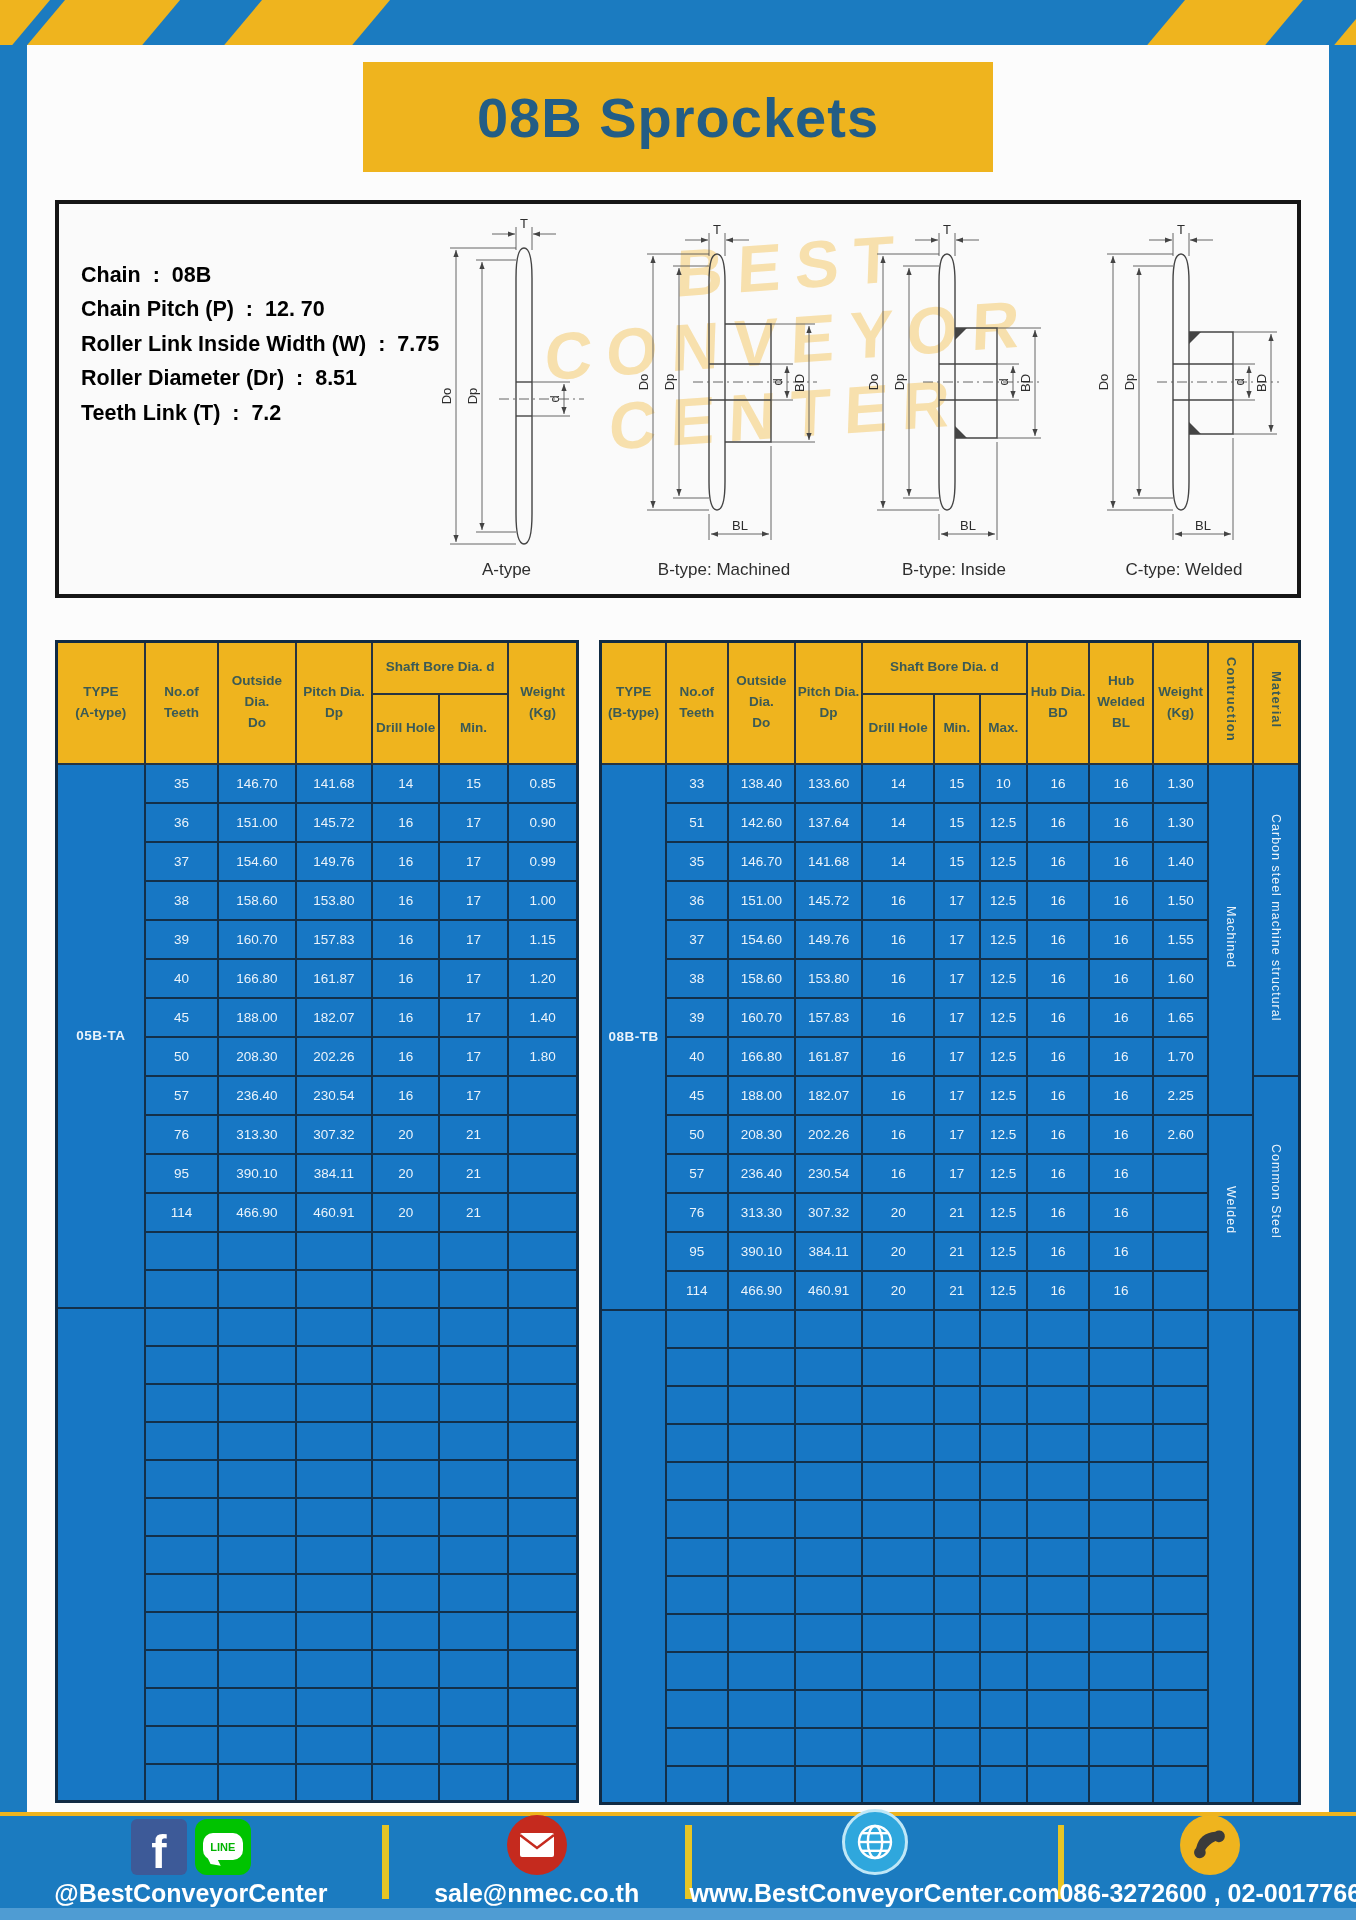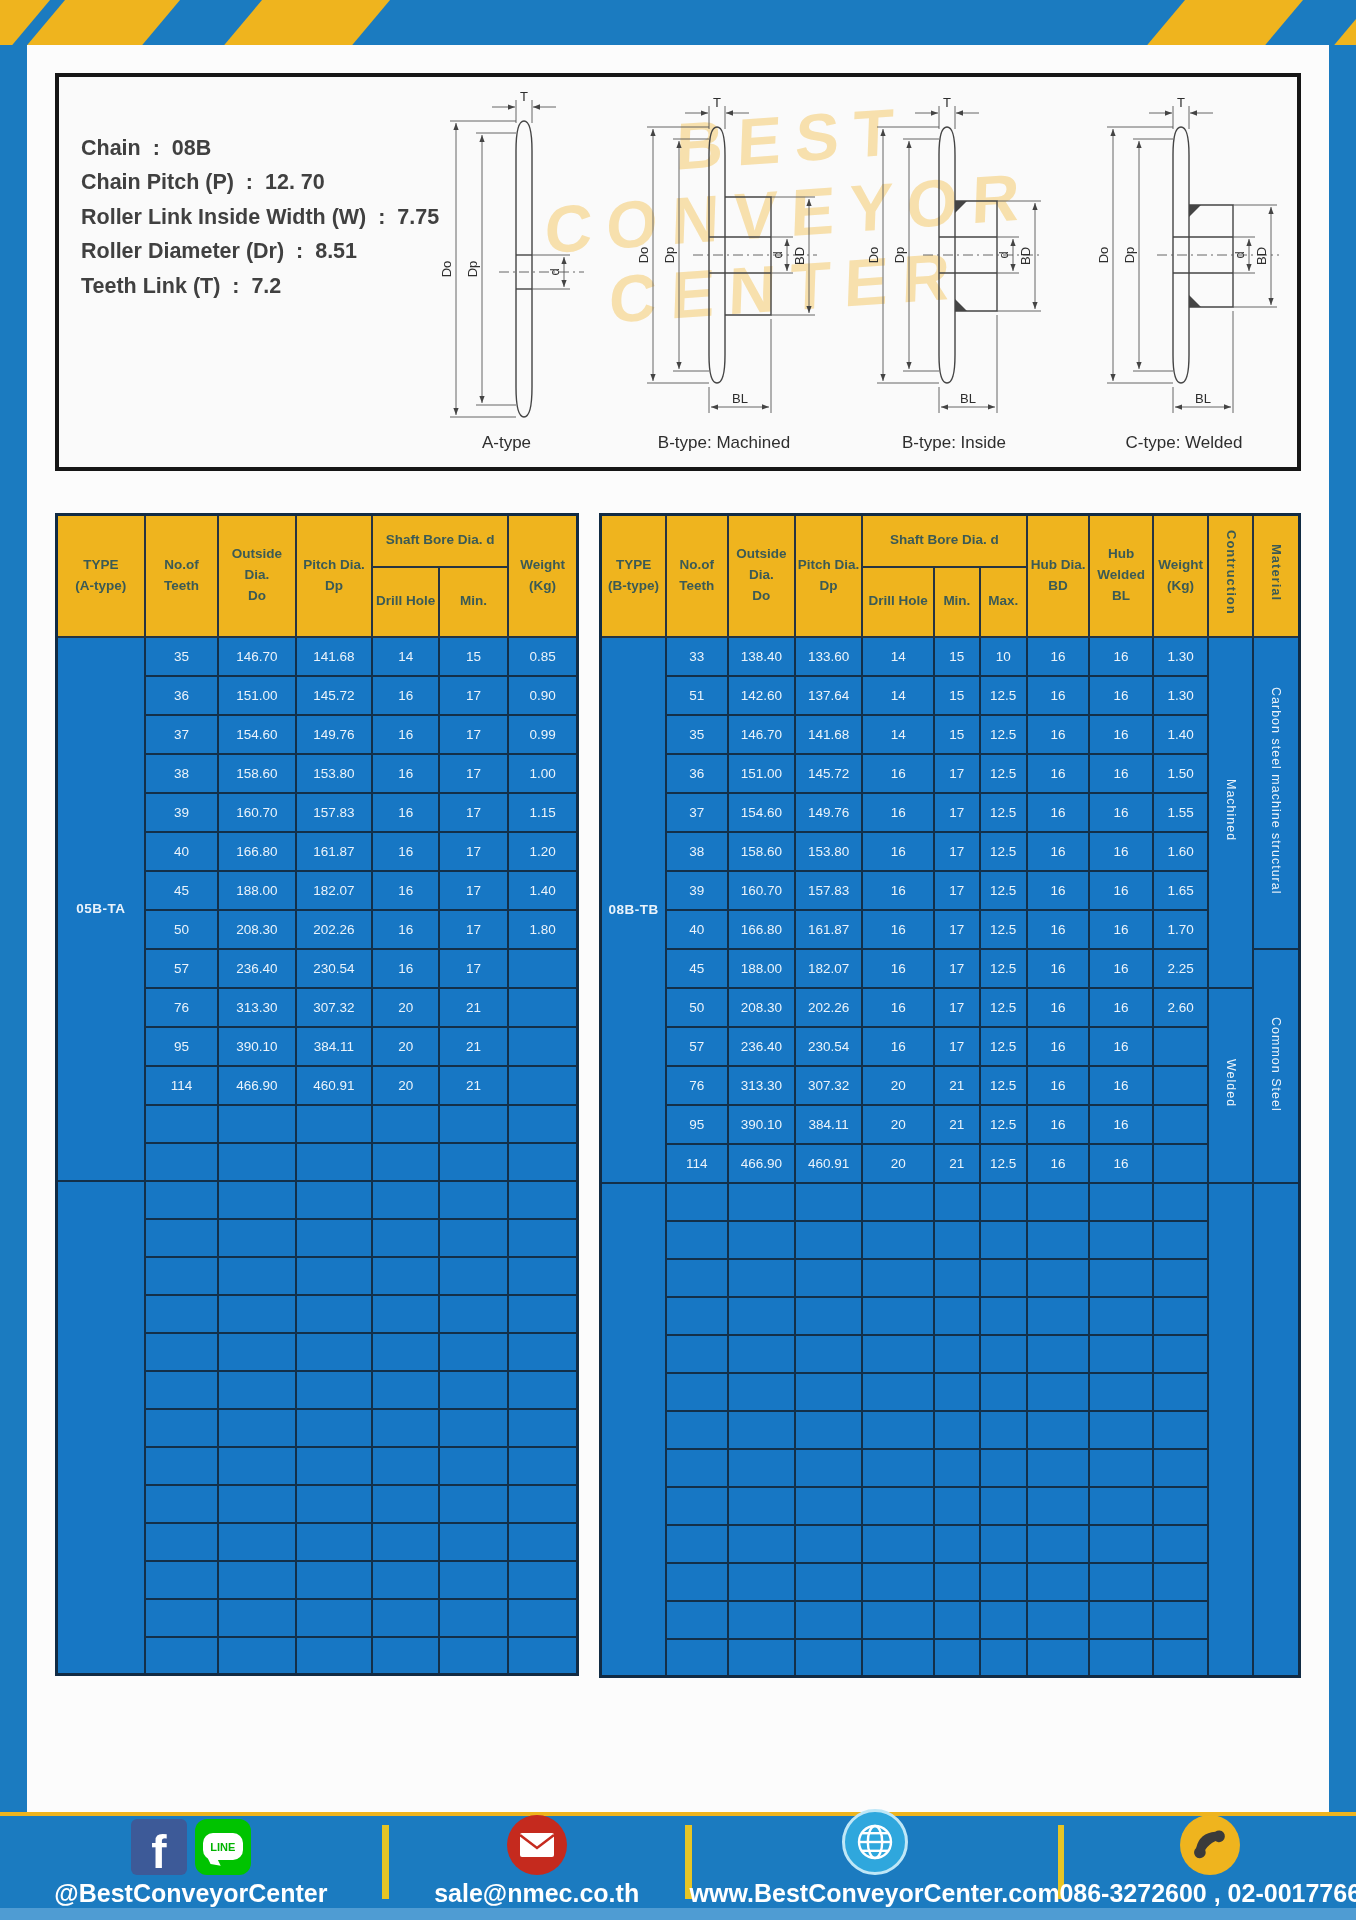--- a/index.html
+++ b/index.html
@@ -6,21 +6,21 @@
   .page{position:relative;width:1356px;height:1920px;background:#1b7bc0;overflow:hidden;margin:0 auto;}
   
   .topbar{position:absolute;top:0;left:0;width:1356px;height:45px;background:#1b7bc0;overflow:hidden;z-index:3;}
   .stripe{position:absolute;top:0;height:45px;background:#efb41e;transform:skewX(-40deg);transform-origin:top left;}
   
   .content{position:absolute;top:45px;left:27px;width:1302px;height:1767px;background:#fcfcfc;}
   .banner{margin:17px auto 0;width:630px;height:110px;background:#efb41e;display:flex;align-items:center;justify-content:center;}
   .banner h1{margin:0;font-size:56px;font-weight:bold;color:#235d85;letter-spacing:1px;}
   
   .diagram-box{position:relative;margin:28px 28px 0;height:390px;background:#fafafa;border:4px solid #161616;overflow:hidden;}
-  .specs{position:absolute;left:22px;top:54px;color:#404040;font-size:21.5px;font-weight:bold;line-height:1.6;z-index:2;white-space:nowrap;}
+  .specs{position:absolute;left:22px;top:54px;color:#000000;font-size:21.5px;font-weight:bold;line-height:1.6;z-index:2;white-space:nowrap;}
   .watermark{position:absolute;left:400px;top:26px;width:660px;text-align:center;transform:rotate(-4deg) skewX(-6deg);color:#f3bd45;opacity:.42;font-weight:bold;letter-spacing:14px;font-size:66px;line-height:1.12;z-index:0;pointer-events:none;}
   .diagrams{position:absolute;left:345px;top:10px;right:8px;bottom:4px;display:flex;justify-content:space-between;z-index:1;}
   .diagram{display:flex;flex-direction:column;align-items:center;}
   .caption{font-size:17px;color:#2e2e2e;margin-top:0px;}
   svg .ln{stroke:#444;stroke-width:1.4;fill:none;}
   svg .thin{stroke:#555;stroke-width:0.9;fill:none;}
   svg .dash{stroke:#555;stroke-width:0.9;fill:none;stroke-dasharray:10 4 2 4;}
   svg .dl{font-size:13px;fill:#2e2e2e;font-family:"Liberation Sans",sans-serif;}
   
   .tables{display:flex;gap:20px;margin:42px 28px 0;align-items:flex-start;}
@@ -53,20 +53,23 @@
   <div class="topbar">
     <div class="stripe" style="left:-50px;width:100px;"></div>
     <div class="stripe" style="left:65px;width:115px;"></div>
     <div class="stripe" style="left:262px;width:128px;"></div>
     <div class="stripe" style="left:1185px;width:118px;"></div>
     <div class="stripe" style="left:1372px;width:120px;"></div>
   </div>
 
   <div class="content">
 
+    <div class="banner">
+      <h1>08B Sprockets</h1>
+    </div>
 
     <div class="diagram-box">
       <div class="watermark" id="watermark">
           <div>BEST</div>
           <div>CONVEYOR</div>
           <div>CENTER</div>
         </div>
       <div class="specs" id="specs">
           <div><span>Chain</span>&nbsp; : &nbsp;<span>08B</span></div>
           <div><span>Chain Pitch (P)</span>&nbsp; : &nbsp;<span>12. 70</span></div>

